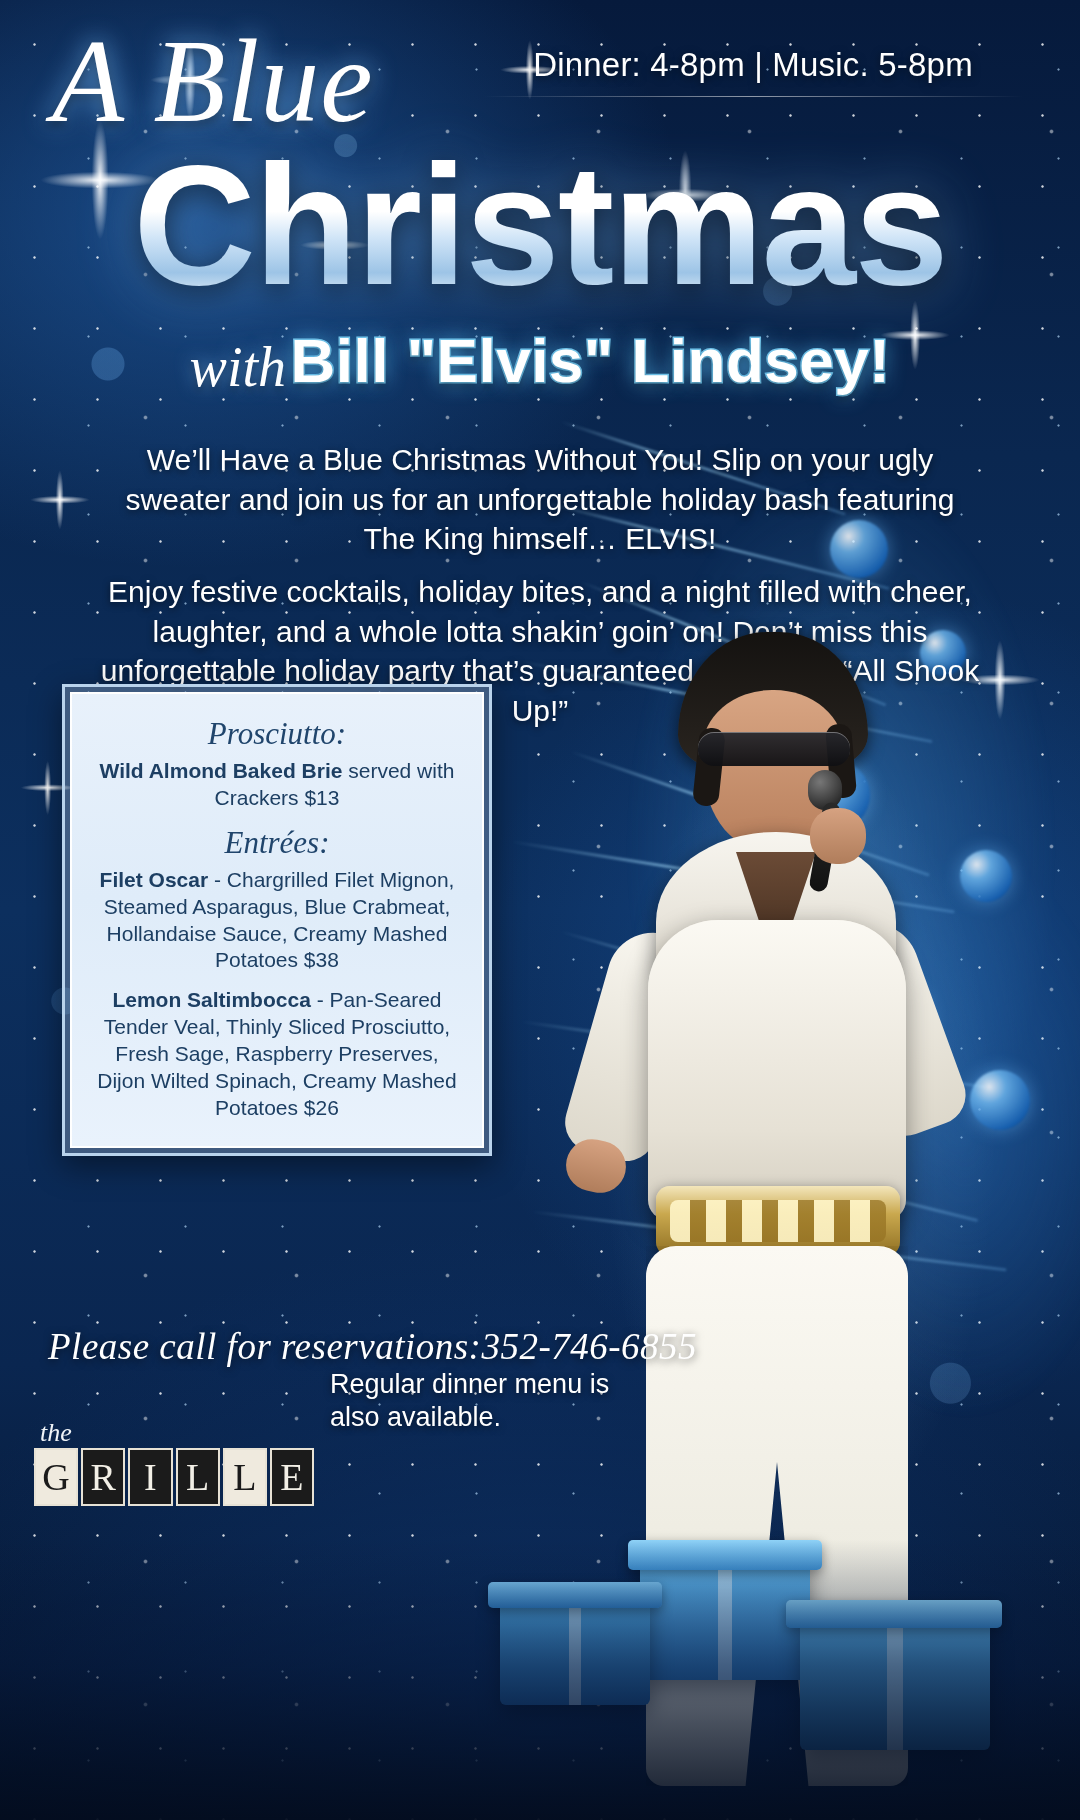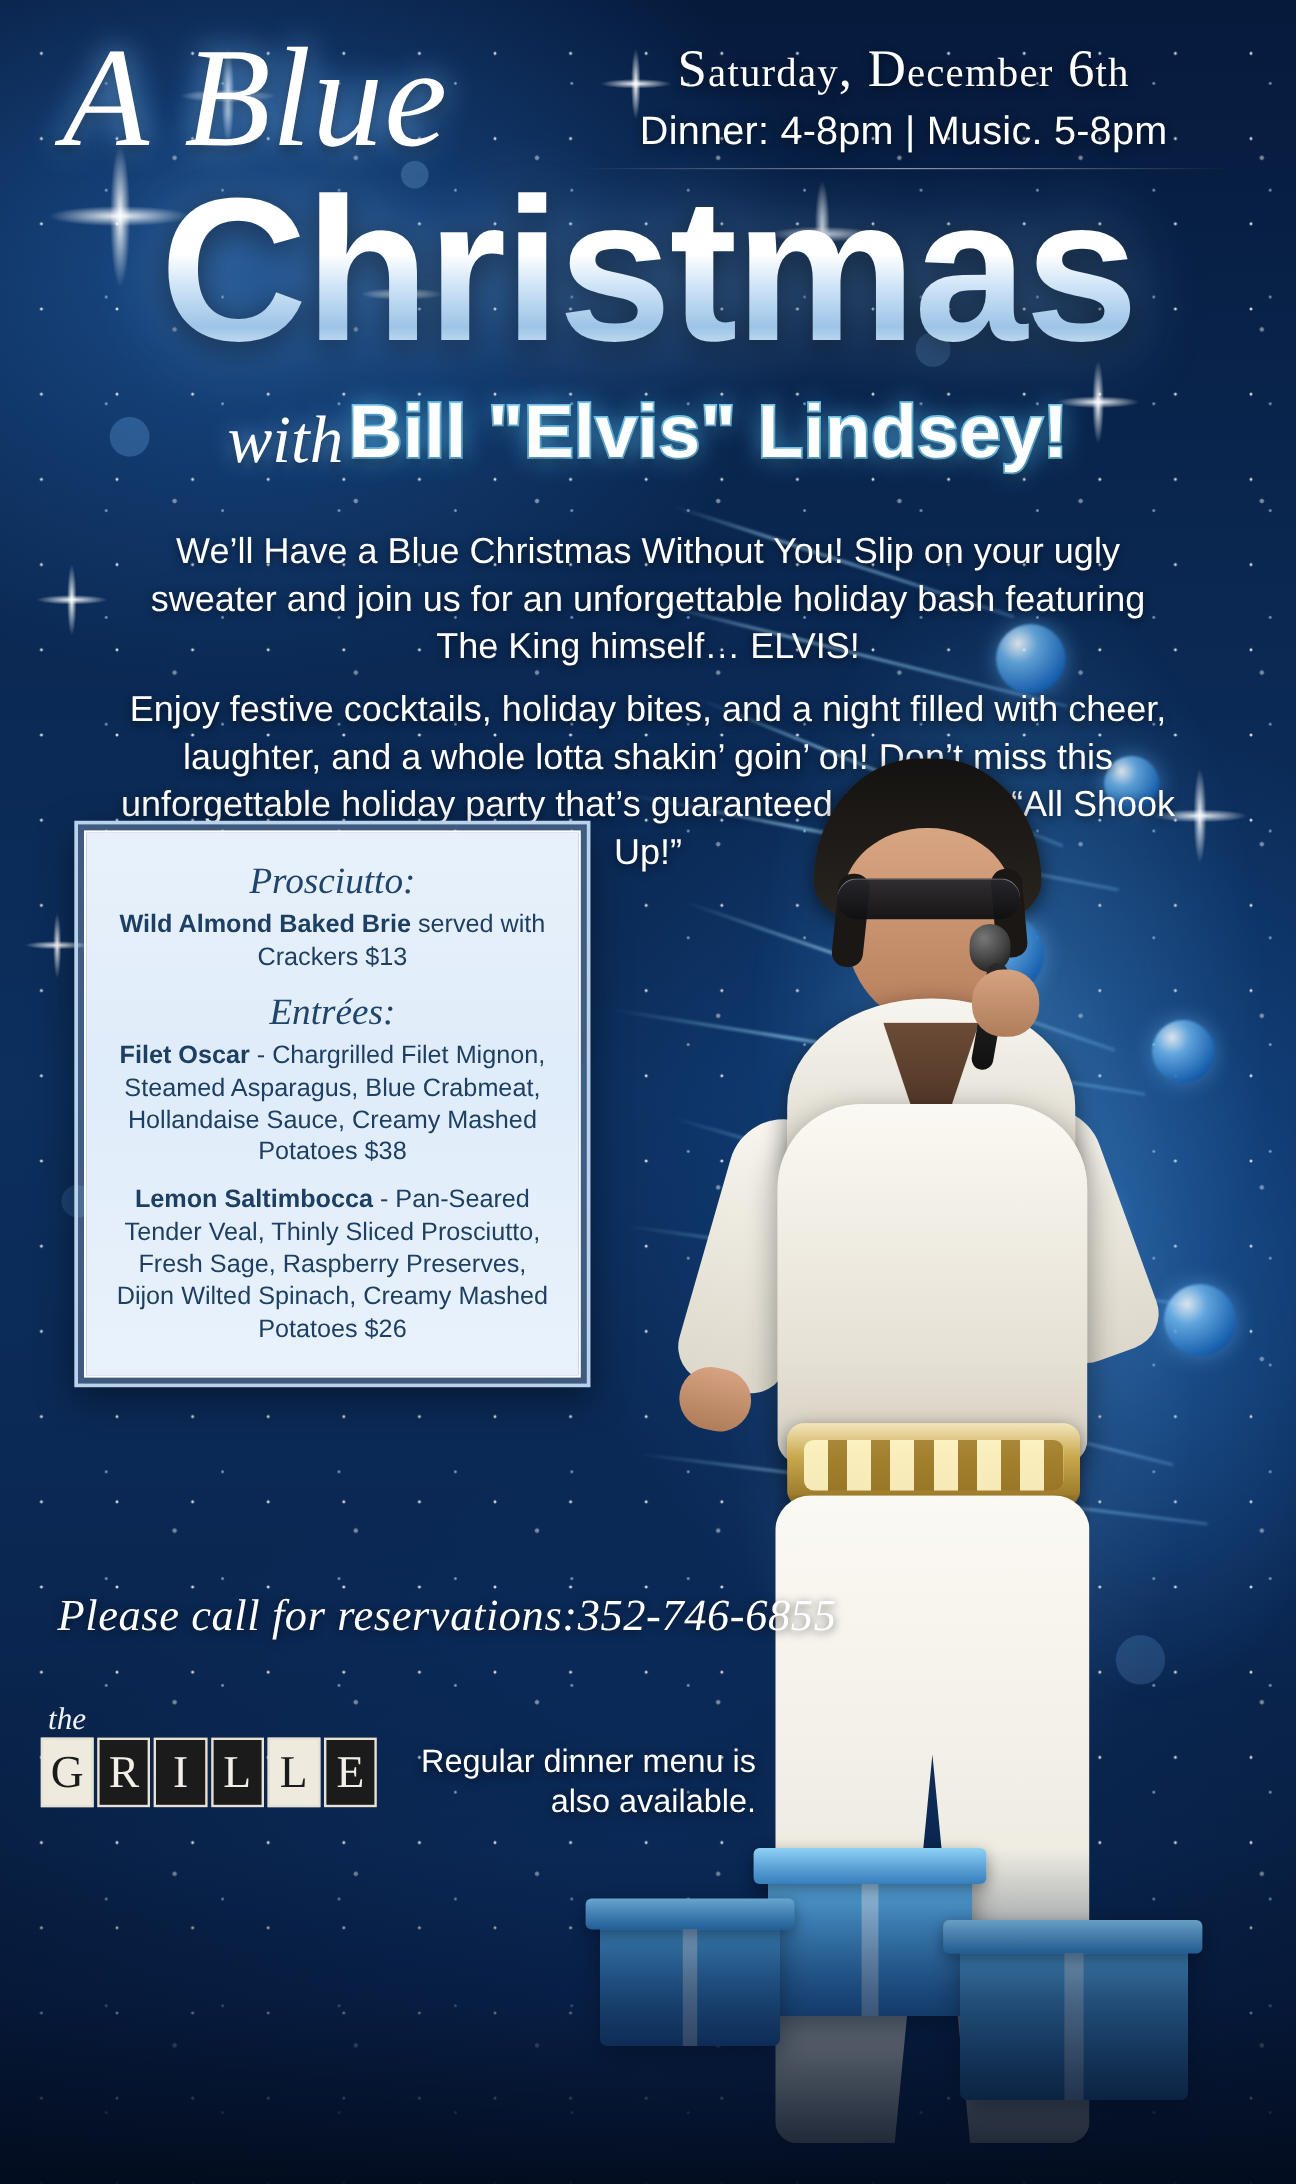--- a/index.html
+++ b/index.html
@@ -221,22 +221,22 @@
     background: #1b1b1b;
     color: #f2efe6;
     font-family: "Liberation Serif", serif;
     font-size: 38px;
     display: flex; align-items: center; justify-content: center;
     border: 2px solid #e7e2d5;
   }
   .tile.light { background: #efeade; color: #1b1b1b; }
 
   .regular-note {
-    position: absolute; left: 330px; top: 1452px;
-    width: 300px; text-align: right;
+    position: absolute; left: 330px; top: 1368px;
+    width: 300px; text-align: left;
     color: #ffffff; font-size: 27px; line-height: 1.22;
     text-shadow: 0 2px 7px rgba(0,0,0,.6);
   }
 
   
   .elvis { position: absolute; left: 560px; top: 620px; width: 470px; height: 1200px; }
   .e-part { position: absolute; }
   .e-hair {
     left: 118px; top: 12px; width: 190px; height: 140px;
     background: linear-gradient(180deg,#141210,#2a2520);
@@ -359,21 +359,20 @@
     <div class="ornament" style="left:300px; top:430px; width:70px;  height:70px;"></div>
     <div class="ornament" style="left:460px; top:520px; width:52px;  height:52px;"></div>
     <div class="ornament" style="left:350px; top:650px; width:80px;  height:80px;"></div>
     <div class="ornament" style="left:470px; top:740px; width:60px;  height:60px;"></div>
     <div class="ornament" style="left:300px; top:830px; width:54px;  height:54px;"></div>
   </div>
 
   <div class="head-wrap">
 
     <div class="date-block">
-      <div class="date-line1">S<span class="sc">aturday</span>, D<span class="sc">ecember</span> 6<span class="sc">th</span></div>
       <div class="date-line2">Dinner: 4-8pm | Music. 5-8pm</div>
       <div class="date-rule"></div>
     </div>
 
     <div class="a-blue">A Blue</div>
     <div class="christmas">Christmas</div>
 
     <div class="with-line">
       <span class="with-word">with</span>
       <span class="billname">Bill "Elvis" Lindsey!</span>

